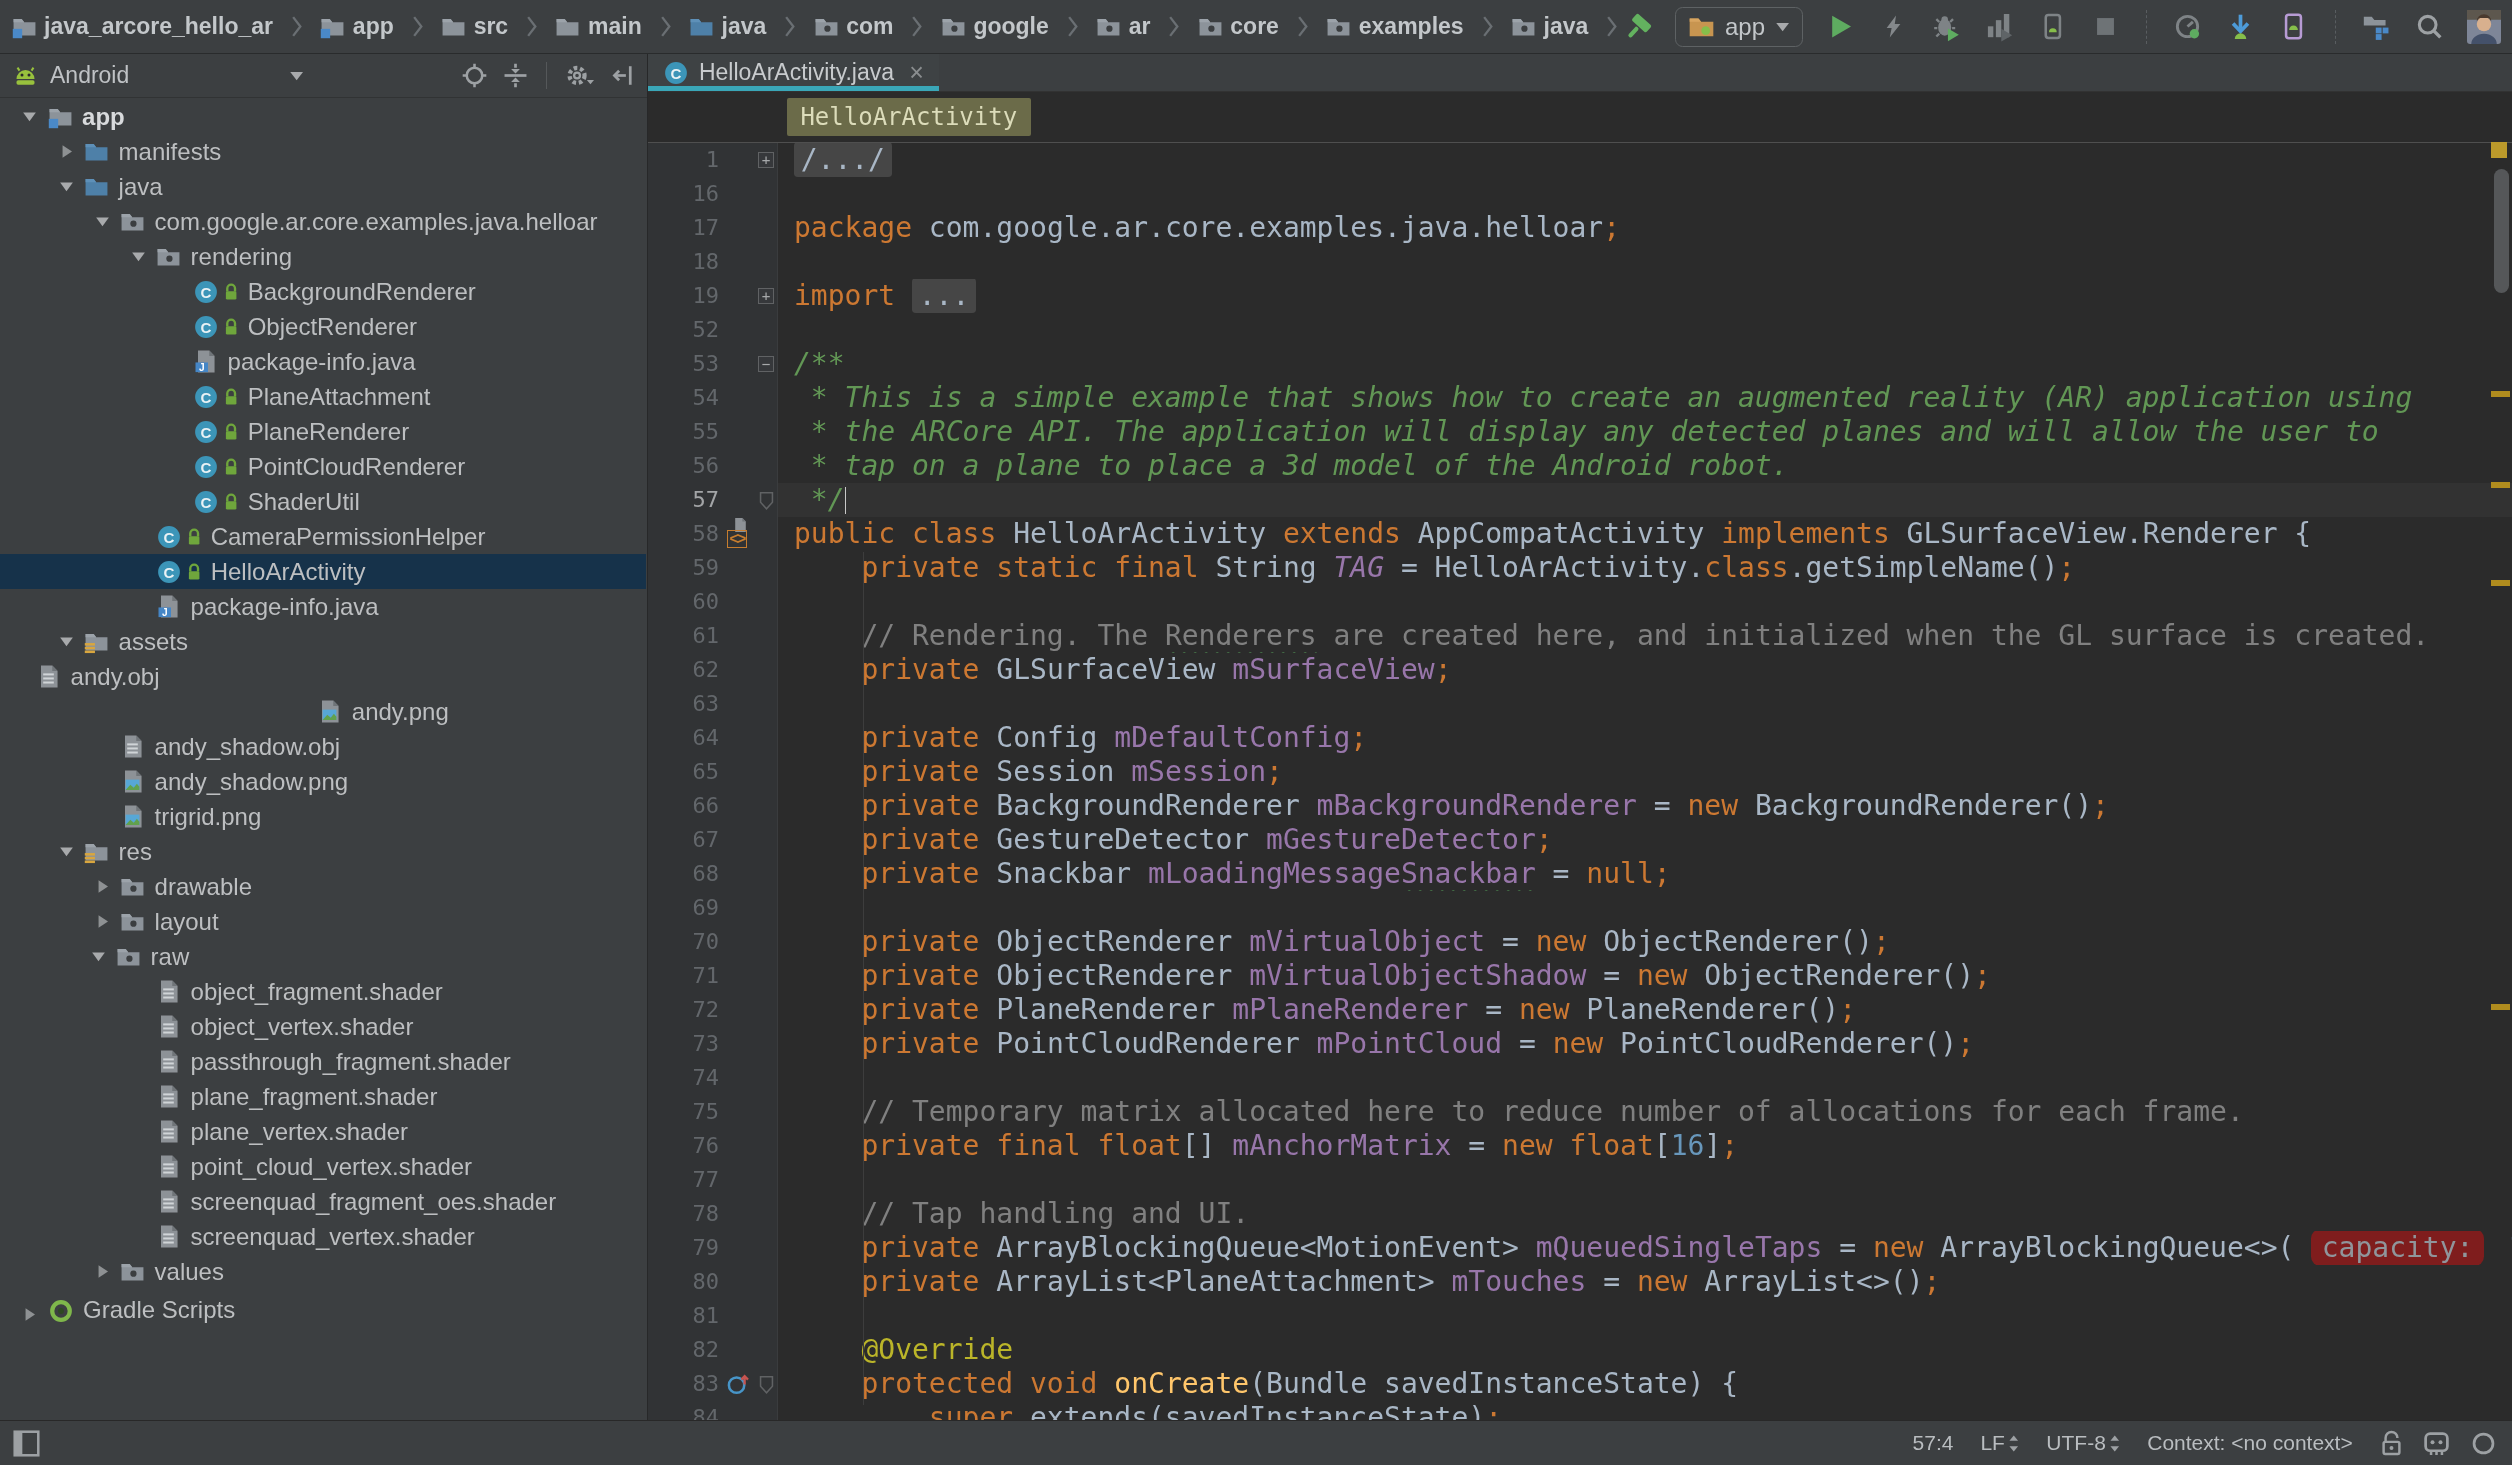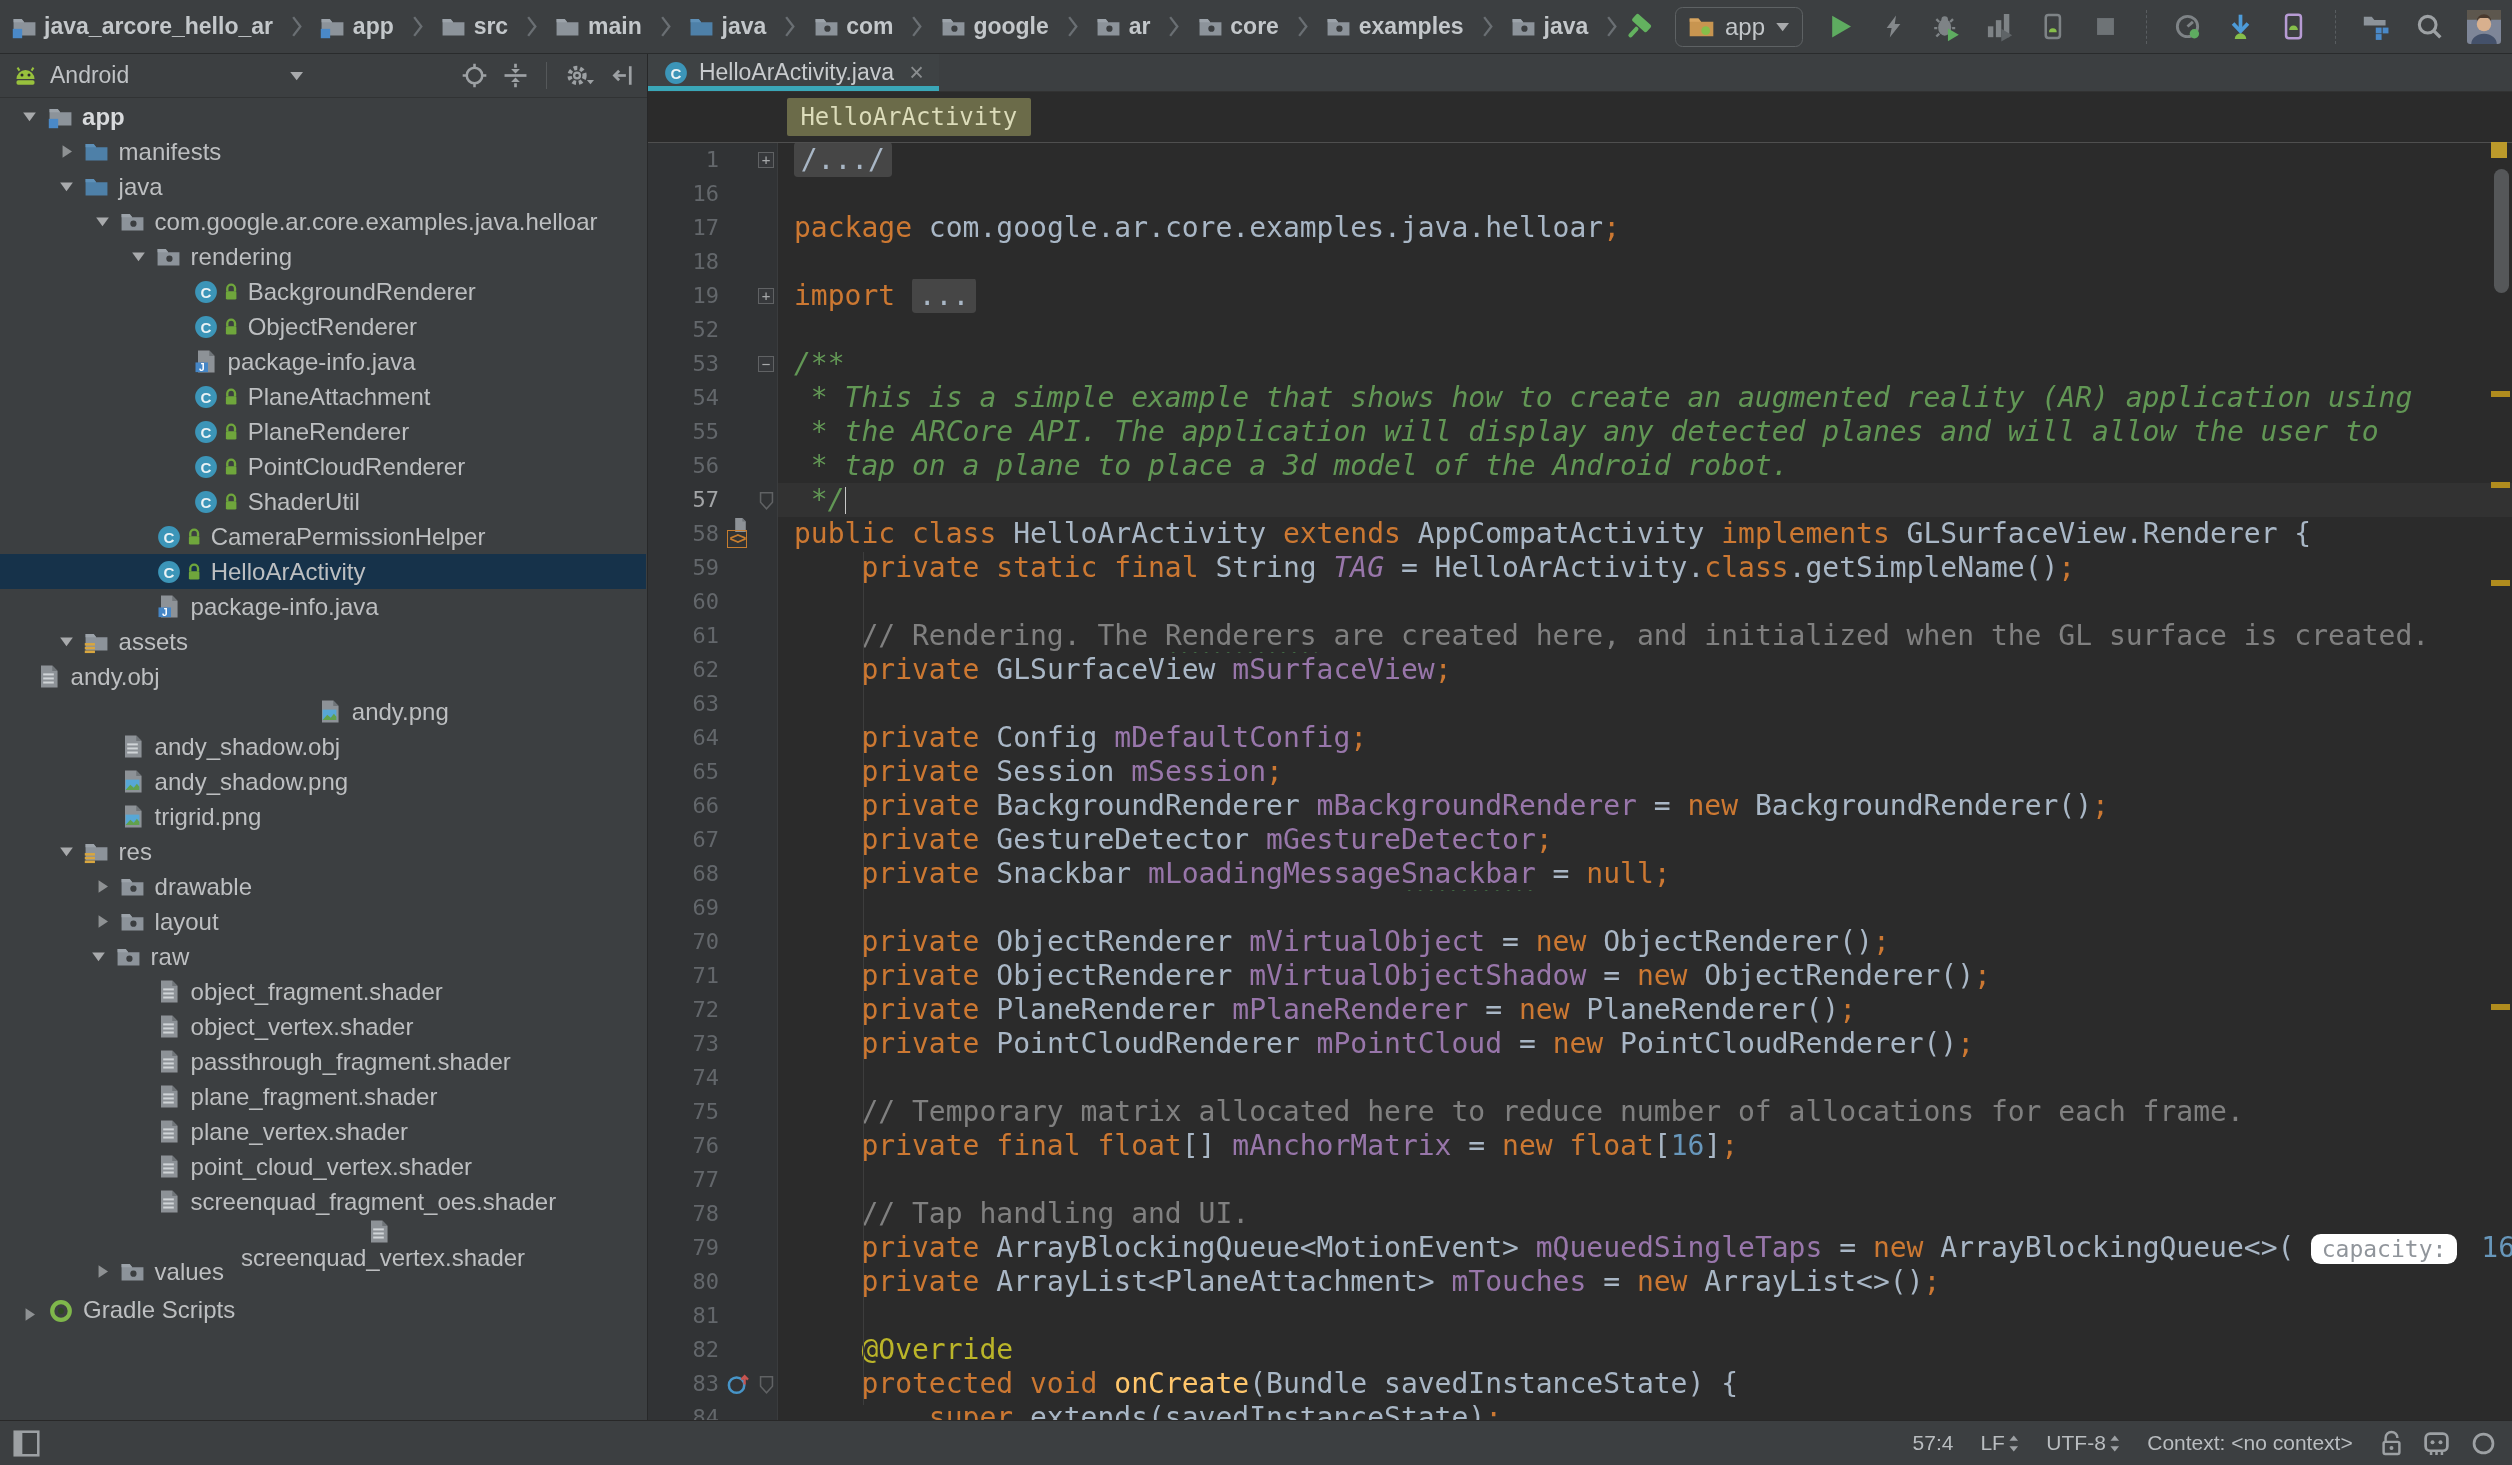--- a/index.html
+++ b/index.html
@@ -63,22 +63,22 @@
   .tk-t  { color:#A9B7C6; }
   .tk-f  { color:#9876AA; }
   .tk-sf { color:#9876AA; font-style:italic; }
   .tk-n  { color:#6897BB; }
   .tk-c  { color:#808080; }
   .tk-d  { color:#629755; font-style:italic; }
   .tk-a  { color:#BBB529; }
   .tk-m  { color:#FFC66B; }
   .tk-s  { color:#CC7832; }
   .tk-fold { background:#464646; border-radius:3.8px; padding:1px 6.7px; color:#A9B7C6; }
-  .tk-hint { background:#ffffff; color:#90959B; border-radius:9.6px; padding:1.9px 10.5px;
-    font-size:23px; margin-right:7.6px; }
+  .tk-hint { background:#7f1d1d; color:#90959B; border-radius:9.6px; padding:1.9px 10.5px;
+    font-size:28px; margin-right:7.6px; }
   .tk-cw, .tk-fw { text-decoration-line:underline; text-decoration-style:wavy;
     text-decoration-color:#4E8F52; text-decoration-thickness:1.9px; text-underline-offset:6.7px; }
   .tk-cw { color:#808080; } .tk-fw { color:#9876AA; }
   .caret { display:inline-block; width:1.9px; height:27px; background:#C8C8C8; vertical-align:-4.8px; }
   .g-fold { position:absolute; right:2.9px; top:8.6px; width:16px; height:16px; background:#36383B;
     border:1px solid #606264; color:#A7A9AB; font-size:14.3px; line-height:14.3px; text-align:center;
     font-family:"DejaVu Sans Mono",monospace; }
   #indent-guide { position:absolute; left:215px; width:1px; background:#3D3D3D; }
 
   
@@ -963,21 +963,21 @@
               <path d="M3.2 1h7.2l3.4 3.4V15H3.2z" fill="#8D9297"></path>
               <path d="M10.4 1l3.4 3.4h-3.4z" fill="#6F7478"></path>
               <rect x="4.6" y="6" width="6.8" height="1.3" fill="#D0D4D7"></rect>
               <rect x="4.6" y="8.6" width="6.8" height="1.3" fill="#D0D4D7"></rect>
               <rect x="4.6" y="11.2" width="6.8" height="1.3" fill="#D0D4D7"></rect>
             </svg>
           </span>
         </span>
         <span>screenquad_fragment_oes.shader</span>
       </div>
-      <div class="trow" style="padding-left: 120px; flex-direction: column;">
+      <div class="trow" style="padding-left: 120px;">
         <span class="t-arrow"></span>
         <span class="t-icons">
           <span style="display: flex;">
             <svg width="25" height="25" viewBox="0 0 16 16">
               <path d="M3.2 1h7.2l3.4 3.4V15H3.2z" fill="#8D9297"></path>
               <path d="M10.4 1l3.4 3.4h-3.4z" fill="#6F7478"></path>
               <rect x="4.6" y="6" width="6.8" height="1.3" fill="#D0D4D7"></rect>
               <rect x="4.6" y="8.6" width="6.8" height="1.3" fill="#D0D4D7"></rect>
               <rect x="4.6" y="11.2" width="6.8" height="1.3" fill="#D0D4D7"></rect>
             </svg>

